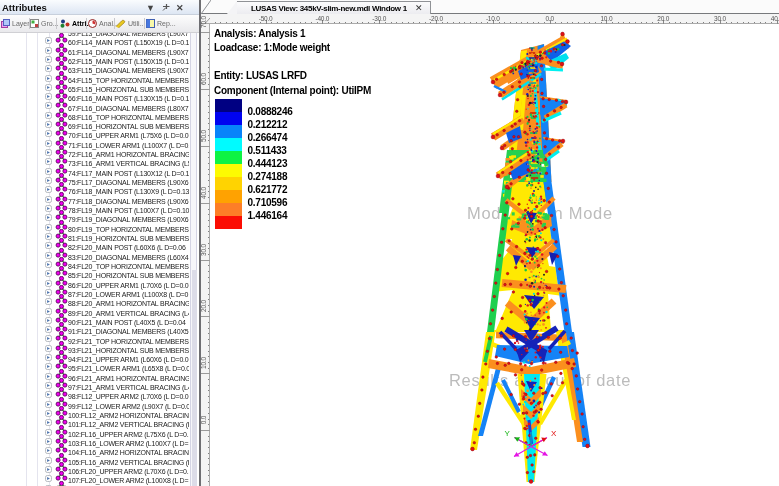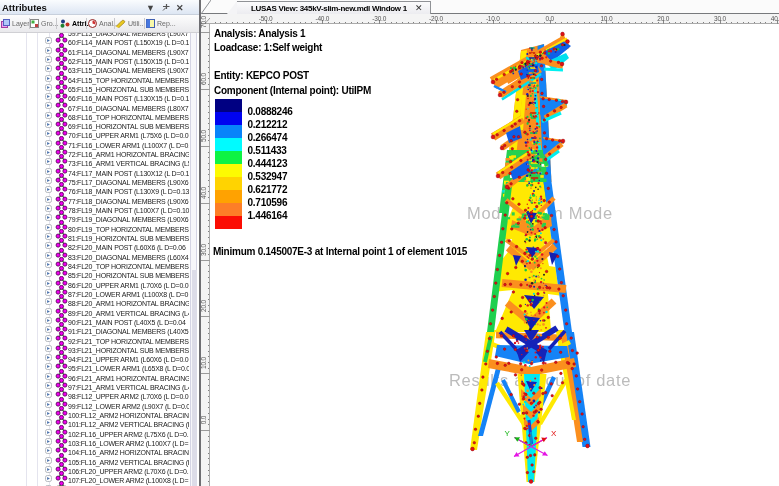--- a/index.html
+++ b/index.html
@@ -1008,22 +1008,22 @@
       <div class="vmin" style="top:423.0px"></div>
       <div class="vmin" style="top:428.7px"></div>
       <div class="vmin" style="top:434.4px"></div>
       <div class="vmin" style="top:440.1px"></div>
       <div class="vmin" style="top:445.8px"></div>
       <div class="vmin" style="top:451.4px"></div>
       <div class="vmin" style="top:457.1px"></div>
     </div>
   <div class="canvas">
     <div class="ctext" style="left:3px;top:4px">Analysis: Analysis 1</div>
-    <div class="ctext" style="left:3px;top:18.2px">Loadcase: 1:Self weight</div>
-    <div class="ctext" style="left:3px;top:46.4px">Entity: KEPCO POST</div>
+    <div class="ctext" style="left:3px;top:18.2px">Loadcase: 1:Mode weight</div>
+    <div class="ctext" style="left:3px;top:46.4px">Entity: LUSAS LRFD</div>
     <div class="ctext" style="left:3px;top:60.5px">Component (Internal point): UtiIPM</div>
     <div class="wm" style="left:256px;top:180px">Modification Mode</div>
     <div class="wm" style="left:238px;top:346.5px">Results are out of date</div>
     <svg style="position:absolute;left:0;top:0" width="568" height="462" viewBox="211 24 568 462">
 <polygon points="521.0,50.0 544.0,44.0 551.5,182.0 505.5,182.0" fill="#fb8f1e"></polygon>
         <polygon points="521.0,51.0 527.0,50.0 513.5,182.0 505.5,182.0" fill="#ffe902"></polygon>
         <polygon points="537.5,46.0 544.0,44.0 551.5,182.0 543.5,182.0" fill="#1583f6"></polygon>
         <polygon points="533.4,88.1 536.4,126.1 539.6,125.9 536.6,87.9" fill="#00f0f0"></polygon>
         <polygon points="537.4,142.2 540.9,176.2 544.1,175.8 540.6,141.8" fill="#00f0f0"></polygon>
         <polygon points="530.3,60.2 533.3,86.2 536.7,85.8 533.7,59.8" fill="#ffe902"></polygon>
@@ -1983,33 +1983,32 @@
 <line x1="531" y1="446.5" x2="531" y2="432" stroke="#00c8c8"></line>
 </g>
 <polygon points="514.5,437.5 520,437.3 517.3,441.8" fill="#12b412"></polygon>
 <polygon points="546.5,438 541.2,437.6 543.8,442.2" fill="#e01010"></polygon>
 <polygon points="514,456.5 519.5,456.4 516.5,452" fill="#e414e4"></polygon>
 <polygon points="547.5,455.5 542,455.6 544.8,451.2" fill="#e414e4"></polygon>
 <text x="504.5" y="435.5" font-size="8" fill="#12b412">Y</text>
 <text x="551" y="435.5" font-size="8" fill="#e01010">X</text>
 
     </svg>
-    <div class="ctext" style="left:2px;top:222px">Minimum 0.145007E-3 at Internal point 1 of element 1015</div>
 <div style="position:absolute;left:3.5px;top:74.5px;width:27.5px;height:13.5px;background:#000082"></div>
       <div style="position:absolute;left:3.5px;top:87.5px;width:27.5px;height:13.5px;background:#0003f0"></div>
       <div style="position:absolute;left:3.5px;top:100.5px;width:27.5px;height:13.5px;background:#0884fa"></div>
       <div style="position:absolute;left:3.5px;top:113.5px;width:27.5px;height:13.5px;background:#00fbff"></div>
       <div style="position:absolute;left:3.5px;top:126.5px;width:27.5px;height:13.5px;background:#0ef344"></div>
       <div style="position:absolute;left:3.5px;top:139.5px;width:27.5px;height:13.5px;background:#fdfb02"></div>
       <div style="position:absolute;left:3.5px;top:152.5px;width:27.5px;height:13.5px;background:#ffd301"></div>
       <div style="position:absolute;left:3.5px;top:165.5px;width:27.5px;height:13.5px;background:#ffa201"></div>
       <div style="position:absolute;left:3.5px;top:178.5px;width:27.5px;height:13.5px;background:#fd7e27"></div>
       <div style="position:absolute;left:3.5px;top:191.5px;width:27.5px;height:13.5px;background:#fb0d04"></div>
       <div class="ctext" style="left:36.5px;top:82.0px">0.0888246</div>
       <div class="ctext" style="left:36.5px;top:95.0px">0.212212</div>
       <div class="ctext" style="left:36.5px;top:108.0px">0.266474</div>
       <div class="ctext" style="left:36.5px;top:121.0px">0.511433</div>
       <div class="ctext" style="left:36.5px;top:134.0px">0.444123</div>
-      <div class="ctext" style="left:36.5px;top:147.0px">0.532947</div>
+      <div class="ctext" style="left:36.5px;top:147.0px">0.274188</div>
       <div class="ctext" style="left:36.5px;top:160.0px">0.621772</div>
       <div class="ctext" style="left:36.5px;top:173.0px">0.710596</div>
       <div class="ctext" style="left:36.5px;top:186.0px">1.446164</div>
   </div>
 </div>
 </body></html>

